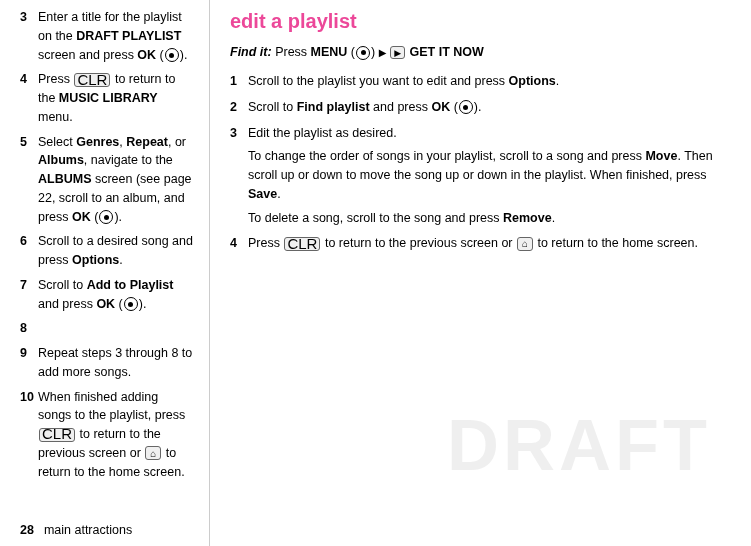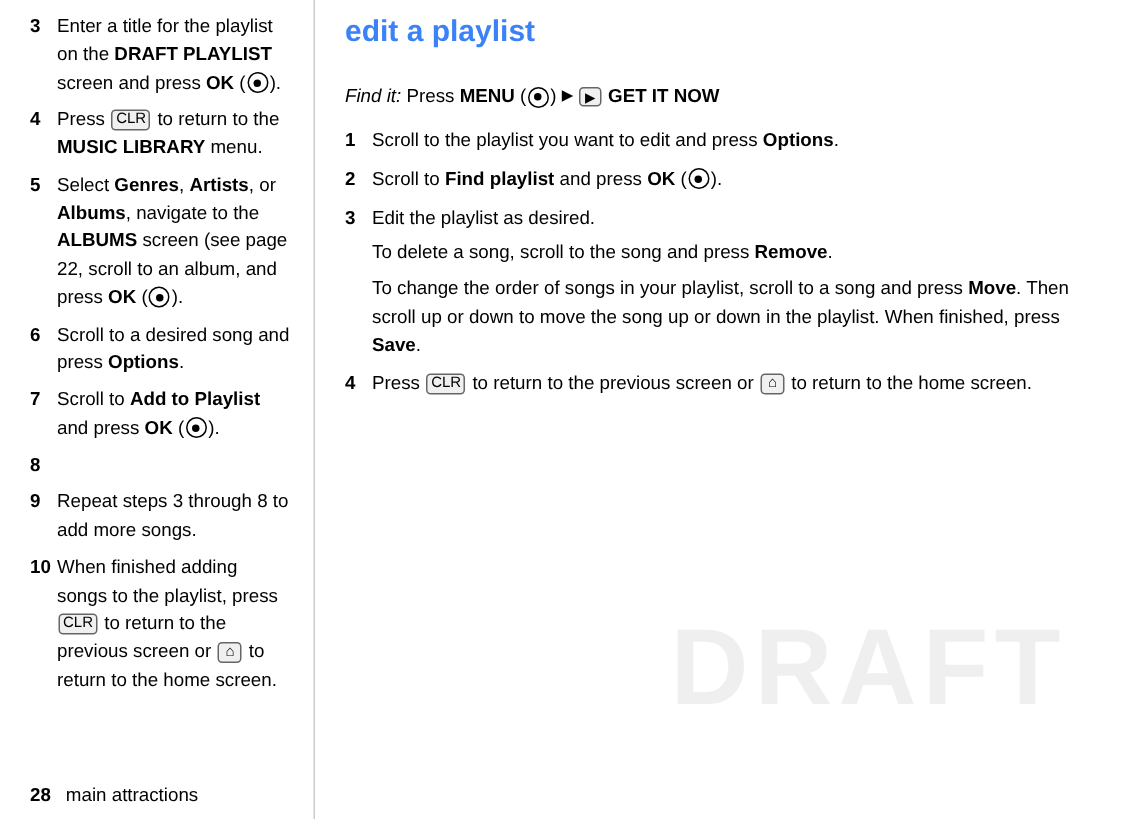--- a/index.html
+++ b/index.html
@@ -28,32 +28,32 @@
       flex: 1;
       padding: 6px 20px 8px 20px;
       font-size: 12.5px;
       line-height: 1.5;
       color: #000;
     }
 
     .right-col h1 {
       font-size: 20px;
       font-weight: bold;
-      margin-bottom: 18px;
-      color: #3b82f6;
+      margin-bottom: 6px;
+      color: #ec4899;
     }
 
     .find-it-line {
       font-size: 12.5px;
       margin-bottom: 10px;
       line-height: 1.6;
     }
 
     .find-it-line .find-label {
-      font-weight: normal;
+      font-weight: bold;
       font-style: italic;
     }
 
     ol.steps {
       padding-left: 0;
       list-style: none;
     }
 
     ol.steps li {
       display: flex;
@@ -107,21 +107,21 @@
     }
 
     
     .icon-box {
       display: inline-flex;
       align-items: center;
       justify-content: center;
       border: 1px solid #666;
       border-radius: 3px;
       padding: 0 2px;
-      font-size: 10px;
+      font-size: 15px;
       min-width: 16px;
       height: 14px;
       background: #f0f0f0;
       vertical-align: middle;
       margin: 0 1px;
     }
 
     
     .circle-btn {
       display: inline-flex;
@@ -201,21 +201,21 @@
       <li>
         <span class="num">4</span>
         <span class="content">
           Press <span class="icon-box">CLR</span> to return to the <span class="bold">MUSIC LIBRARY</span> menu.
         </span>
       </li>
 
       <li>
         <span class="num">5</span>
         <span class="content">
-          Select <span class="bold">Genres</span>, <span class="bold">Artists</span>, or <span class="bold">Albums</span>, navigate to the <span class="bold">ALBUMS</span> screen (see page 22, scroll to an album, and press <span class="bold">OK</span> (<span class="circle-btn">
+          Select <span class="bold">Genres</span>, <span class="bold">Repeat</span>, or <span class="bold">Albums</span>, navigate to the <span class="bold">ALBUMS</span> screen (see page 22, scroll to an album, and press <span class="bold">OK</span> (<span class="circle-btn">
               <span class="circle-btn-dot"></span>
             </span>).
         </span>
       </li>
 
       <li>
         <span class="num">6</span>
         <span class="content">
           Scroll to a desired song and press <span class="bold">Options</span>.
         </span>
@@ -289,24 +289,24 @@
               <span class="circle-btn-dot"></span>
             </span>).
         </span>
       </li>
 
       <li>
         <span class="step-num">3</span>
         <span class="step-content">
           Edit the playlist as desired.
           <div class="sub-para">
-            To delete a song, scroll to the song and press <span class="bold">Remove</span>.
+            To change the order of songs in your playlist, scroll to a song and press <span class="bold">Move</span>. Then scroll up or down to move the song up or down in the playlist. When finished, press <span class="bold">Save</span>.
           </div>
           <div class="sub-para">
-            To change the order of songs in your playlist, scroll to a song and press <span class="bold">Move</span>. Then scroll up or down to move the song up or down in the playlist. When finished, press <span class="bold">Save</span>.
+            To delete a song, scroll to the song and press <span class="bold">Remove</span>.
           </div>
         </span>
       </li>
 
       <li>
         <span class="step-num">4</span>
         <span class="step-content">
           Press <span class="icon-box">CLR</span> to return to the previous screen or <span class="home-icon">⌂</span> to return to the home screen.
         </span>
       </li>

